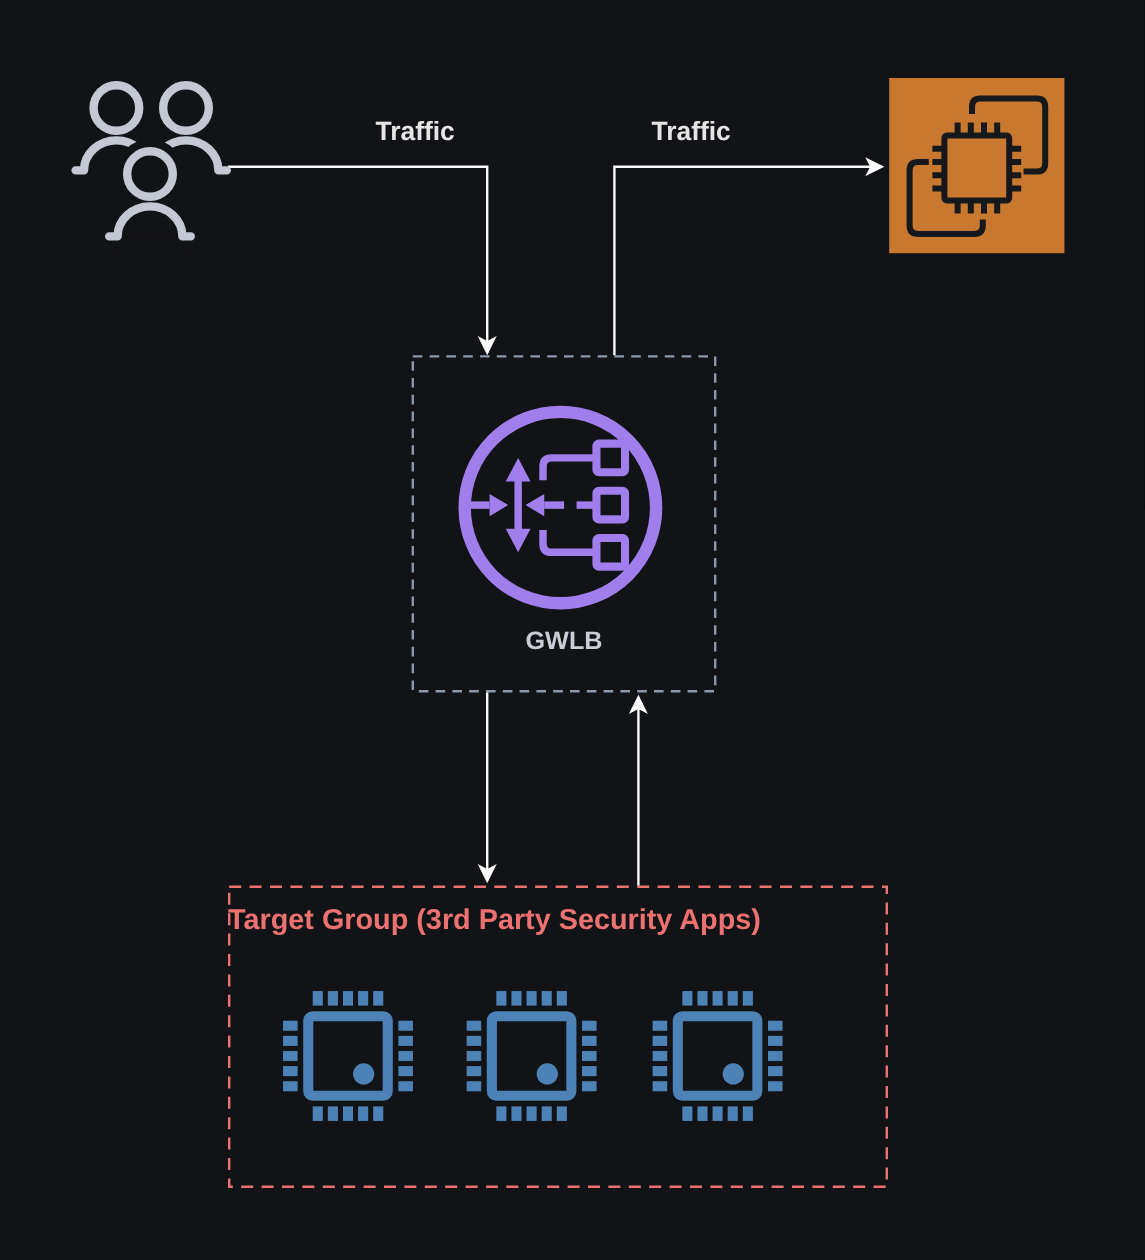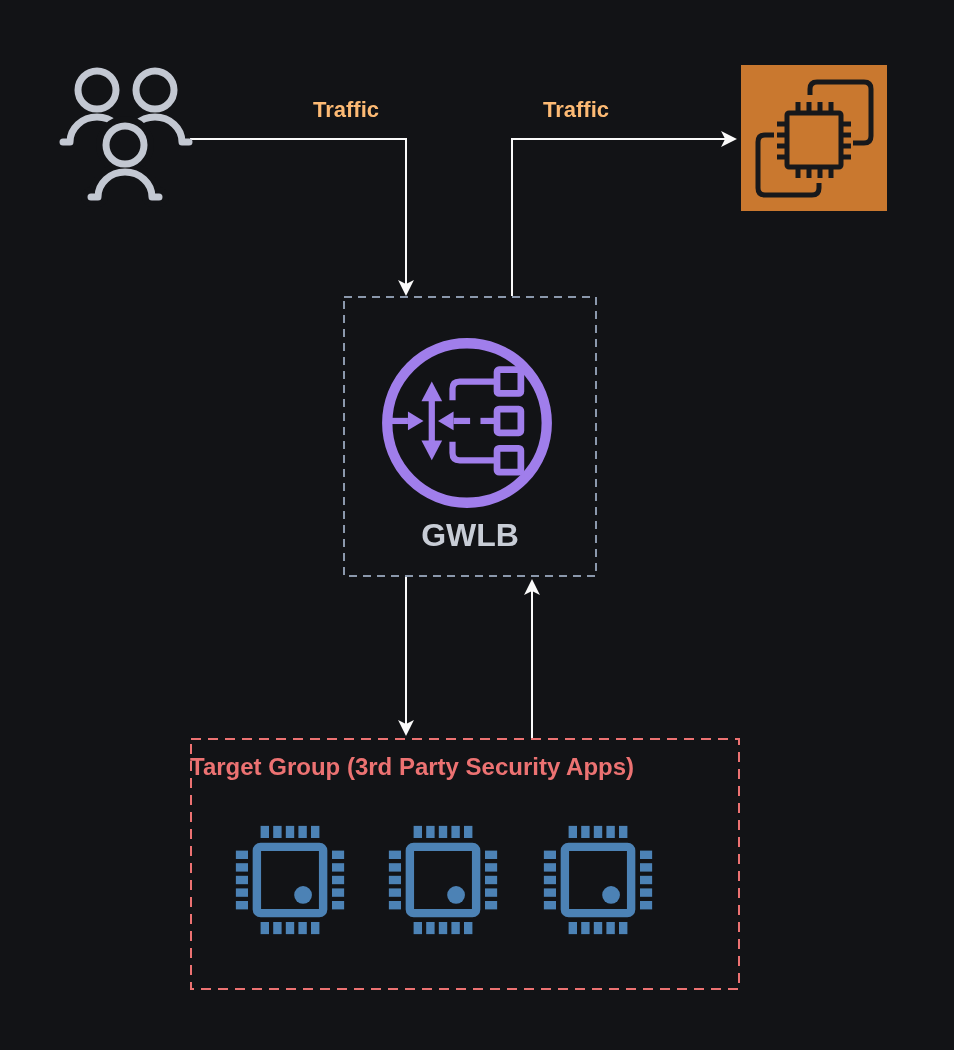--- a/index.html
+++ b/index.html
@@ -12,25 +12,25 @@
   }
   .abs{position:absolute;}
   svg{display:block;overflow:visible;}
   .overlay{position:absolute;left:0;top:0;}
   .connector{stroke:var(--connector,#FAFAFA);stroke-width:2;fill:none;}
   .arrowhead{fill:var(--connector,#FAFAFA);}
   .gwlb-boundary{stroke:var(--gwlb-border,#8B98AC);stroke-width:2;fill:none;stroke-dasharray:8 6;}
   .tg-boundary{stroke:var(--target-red,#EC7272);stroke-width:2;fill:none;stroke-dasharray:10 7;}
   .edge-label{
     position:absolute;width:160px;text-align:center;
-    color:#fdba74;font-size:22px;font-weight:bold;line-height:26px;
+    color:#e5e5e5;font-size:22px;font-weight:bold;line-height:26px;
   }
   .gwlb-label{
     position:absolute;left:343px;top:519px;width:254px;text-align:center;
-    color:var(--gwlb-label,#C8CDD6);font-size:32px;font-weight:bold;line-height:32px;
+    color:var(--gwlb-label,#C8CDD6);font-size:21px;font-weight:bold;line-height:32px;
   }
   .tg-title{
     position:absolute;left:190px;top:752px;width:550px;
     color:var(--target-red,#EC7272);font-size:24px;font-weight:bold;line-height:30px;
   }
   
   .person-stroke{stroke:var(--users-icon,#C3C8D2);stroke-width:7;fill:none;
     stroke-linecap:round;stroke-linejoin:round;}
   .person-front-halo{stroke:var(--background,#121316);stroke-width:20;
     fill:var(--background,#121316);stroke-linecap:round;stroke-linejoin:round;}

